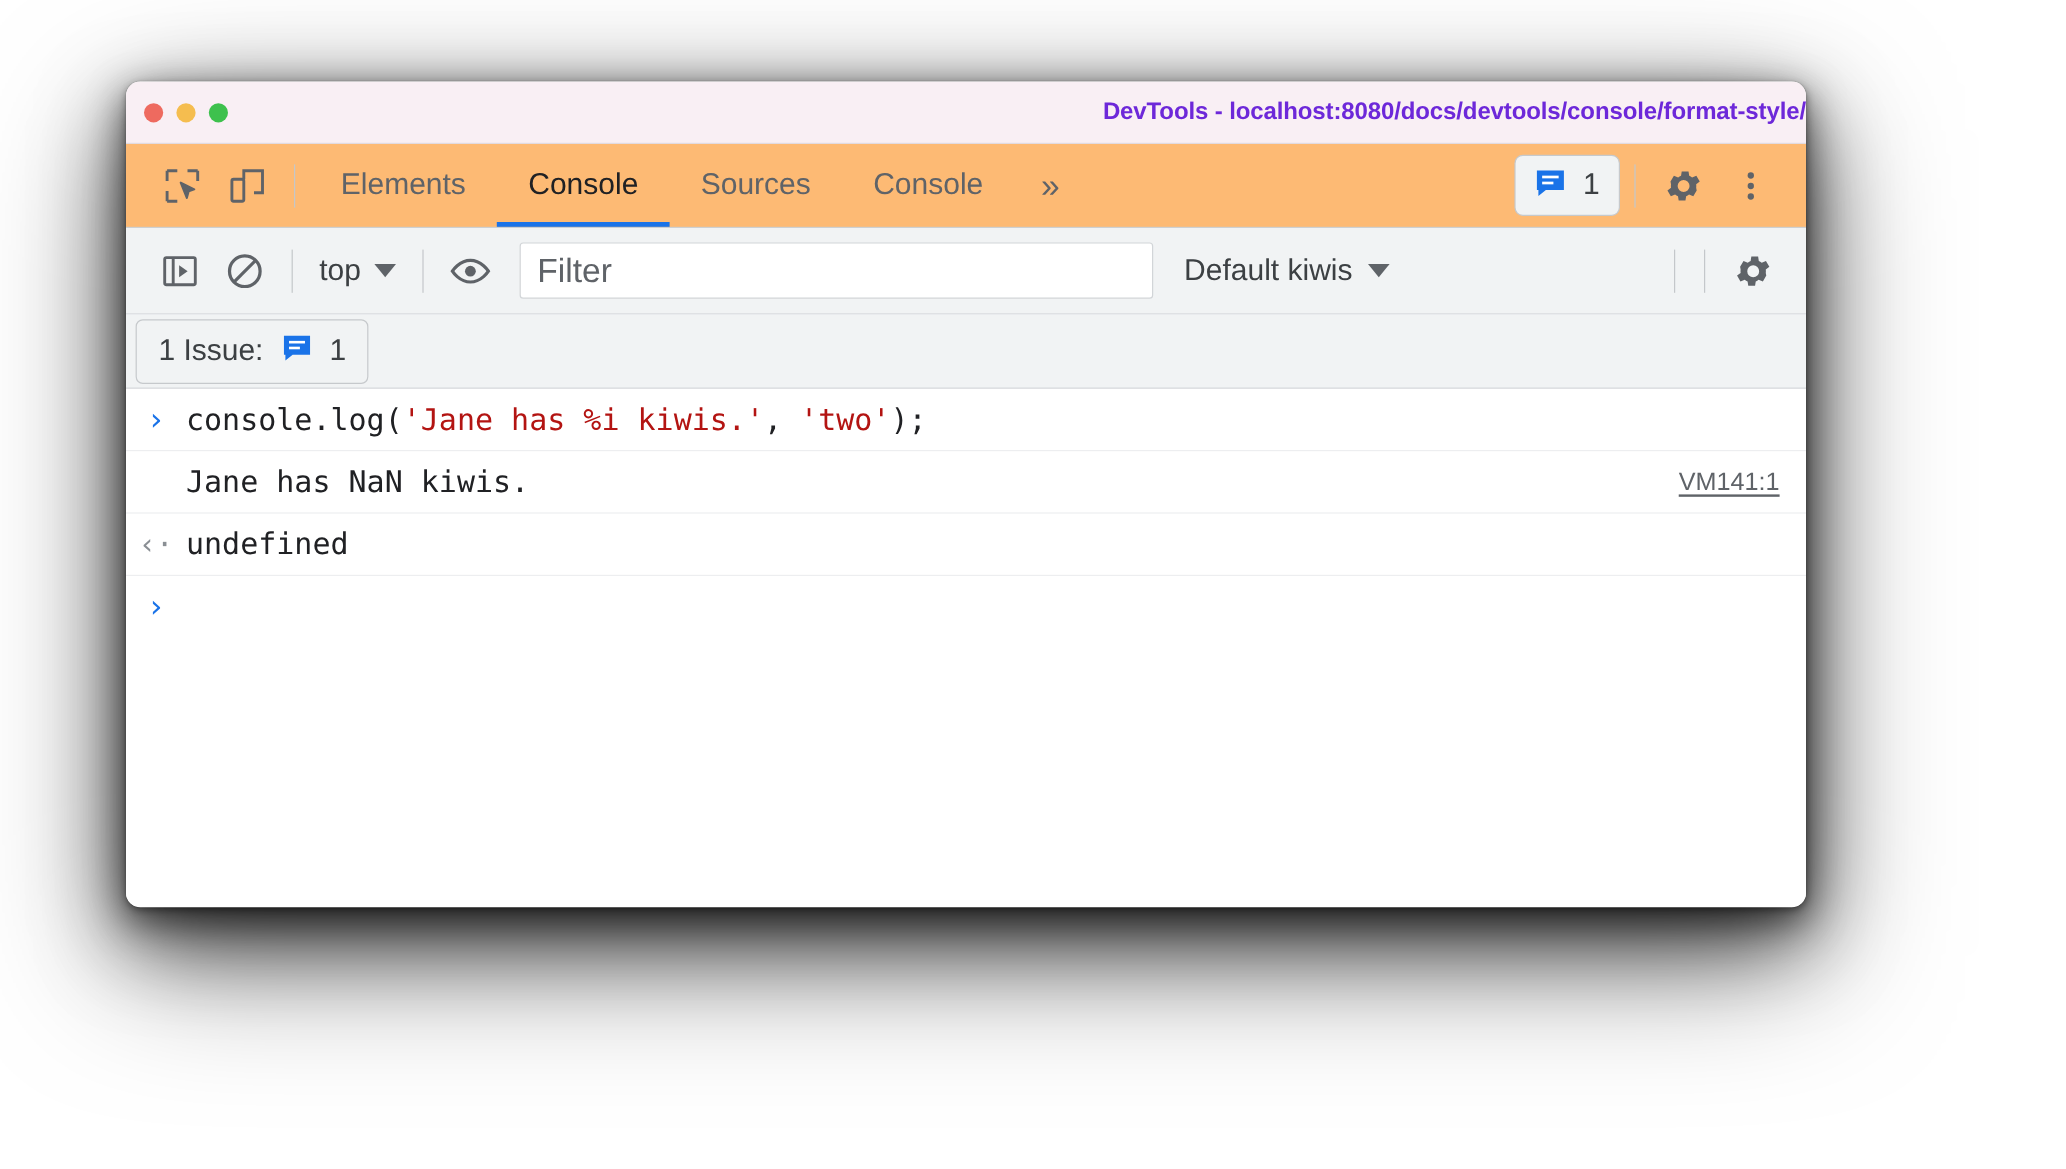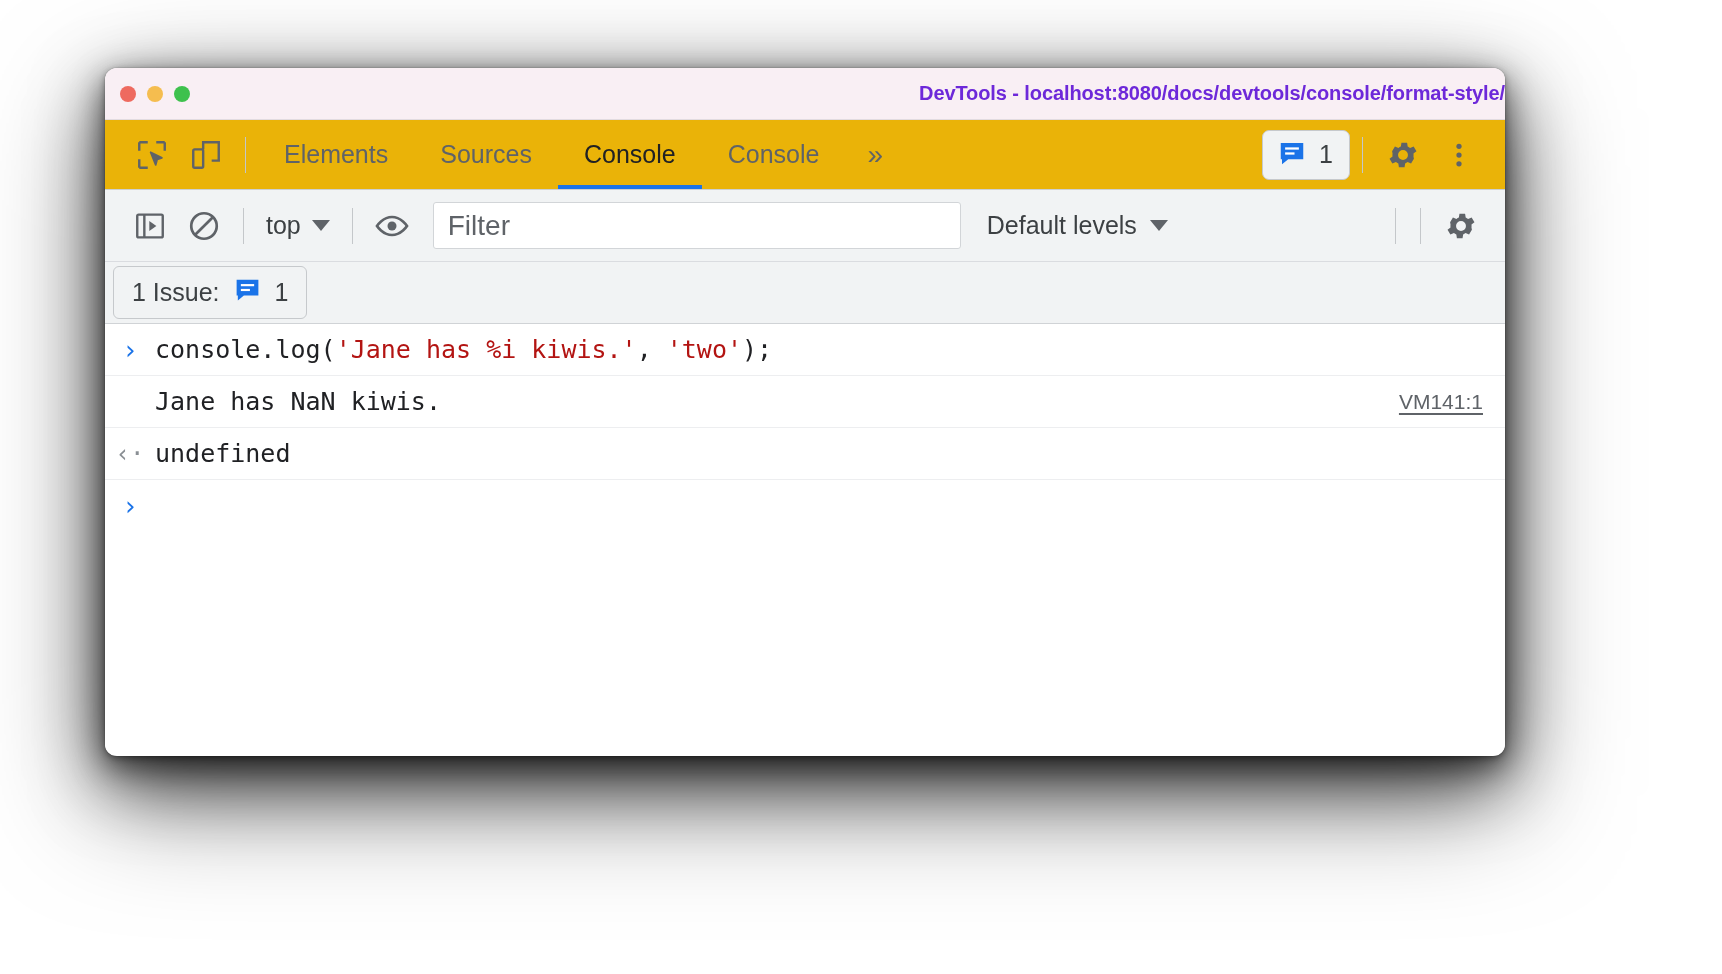--- a/index.html
+++ b/index.html
@@ -57,21 +57,21 @@
     font-size: 20px;
     font-weight: 700;
     color: #6d28d9;
     letter-spacing: -0.1px;
   }
 
   
   .tabbar {
     position: relative;
     height: 70px;
-    background: #eab308;
+    background: #fdba74;
     border-bottom: 1px solid #cdd0d2;
     display: flex;
     align-items: center;
     padding-left: 20px;
     gap: 0;
   }
   .iconbtn {
     width: 54px; height: 54px;
     display: flex; align-items: center; justify-content: center;
     color: #5f6368;
@@ -270,25 +270,25 @@
           <rect x="3" y="8" width="7" height="13" rx="1"></rect>
           <path d="M10 8V3h11v13h-5"></path>
         </svg>
       </div>
       <div class="vdiv"></div>
 
       <div class="tabs">
         <div class="tab">
           <span>Elements</span>
         </div>
+        <div class="tab active">
+          <span>Console</span>
+        </div>
         <div class="tab">
           <span>Sources</span>
-        </div>
-        <div class="tab active">
-          <span>Console</span>
         </div>
         <div class="tab">
           <span>Console</span>
         </div>
       </div>
       <div class="chev-more">»</div>
 
       <div class="tabbar-right">
         <div class="issues-pill">
           <span>
@@ -339,21 +339,21 @@
       <div class="iconbtn">
         <svg width="36" height="36" viewBox="0 0 24 24" fill="none" stroke="#5f6368" stroke-width="1.8">
           <path d="M2 12s3.8-6 10-6 10 6 10 6-3.8 6-10 6-10-6-10-6z"></path>
           <circle cx="12" cy="12" r="3" fill="#5f6368" stroke="none"></circle>
         </svg>
       </div>
       <div class="filter-input">
         <span>Filter</span>
       </div>
       <div class="levels">
-        <span>Default levels</span>
+        <span>Default kiwis</span>
         <span class="caret"></span>
       </div>
       <div class="consolebar-right">
         <div class="vdiv"></div>
         <div class="vdiv"></div>
         <div class="gear">
           <svg width="34" height="34" viewBox="0 0 24 24" fill="#5f6368">
             <path d="M19.4 13a7.6 7.6 0 000-2l2.1-1.6-2-3.4-2.5 1a7.6 7.6 0 00-1.7-1l-.4-2.6h-4l-.4 2.6c-.6.2-1.2.6-1.7 1l-2.5-1-2 3.4L4.6 11a7.6 7.6 0 000 2l-2.1 1.6 2 3.4 2.5-1c.5.4 1.1.8 1.7 1l.4 2.6h4l.4-2.6c.6-.2 1.2-.6 1.7-1l2.5 1 2-3.4L19.4 13zM12 15.5A3.5 3.5 0 1115.5 12 3.5 3.5 0 0112 15.5z"></path>
           </svg>
         </div>

